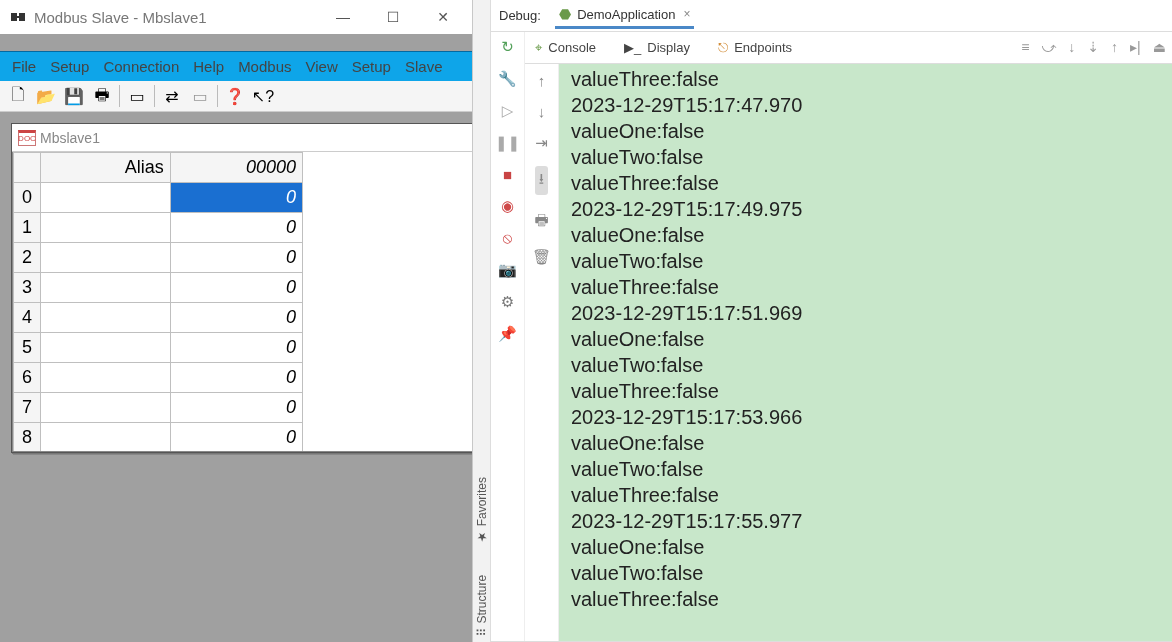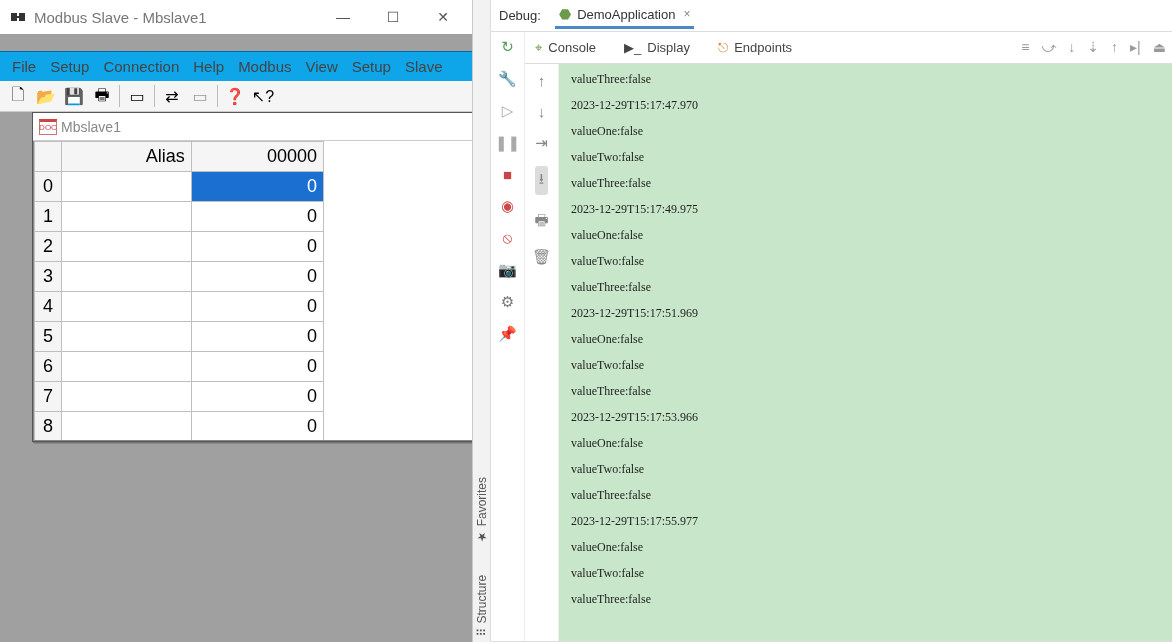--- a/index.html
+++ b/index.html
@@ -60,23 +60,22 @@
   .tb-btn {
     width:28px; height:26px;
     display:flex; align-items:center; justify-content:center;
     font-size:16px;
   }
   .tb-sep { width:1px; height:22px; background:#bbb; margin:0 3px; }
 
   .mdi-area {
     flex:1;
     background:#a0a0a0;
-    padding:0;
+    padding:11px;
     overflow:hidden;
-    margin-left:32px;
   }
   .child-win {
     width:524px;
     background:#fff;
     border:1px solid #555;
     box-shadow: 1px 1px 0 #777, 2px 2px 0 #888;
   }
   .child-title {
     height:28px;
     background:#fff;
@@ -107,21 +106,21 @@
   }
   .data-table th, .data-table td {
     border:1px solid #bfbfbf;
     height:30px;
     padding:0 6px;
     text-align:right;
   }
   .data-table th { background:#f5f5f5; font-weight:normal; }
   .data-table .rownum { background:#f5f5f5; text-align:center; width:26px; }
   .data-table .alias  { width:126px; }
-  .data-table .val    { width:128px; }
+  .data-table .val    { width:128px;font-style:italic; }
   .data-table .selected { background:#1a6fd1; color:#fff; }
   .table-wrap { border:1px solid #888; border-top:none; height:300px; overflow:hidden; background:#fff;}
 
   
   .ide-panel {
     flex:1;
     display:flex;
     border-left:1px solid #c8c8c8;
     background:#fff;
   }
@@ -198,22 +197,22 @@
   .console-gutter {
     width:34px;
     border-right:1px solid #eee;
     display:flex; flex-direction:column; align-items:center;
     padding-top:8px; gap:14px; color:#888; font-size:15px;
   }
   .console-gutter .active { background:#dcdcdc; border-radius:3px; padding:2px 4px;}
   .console-out {
     flex:1;
     background:#c8e7ca;
-    font-family: Liberation Serif, serif;
-    font-size:12px;
+    font-family: Liberation Sans, sans-serif;
+    font-size:20px;
     line-height:26px;
     padding:2px 0 12px 12px;
     color:#222;
     overflow:hidden;
     white-space:pre;
   }
 
   svg.icon { width:16px; height:16px; }
 </style>
 </head>

